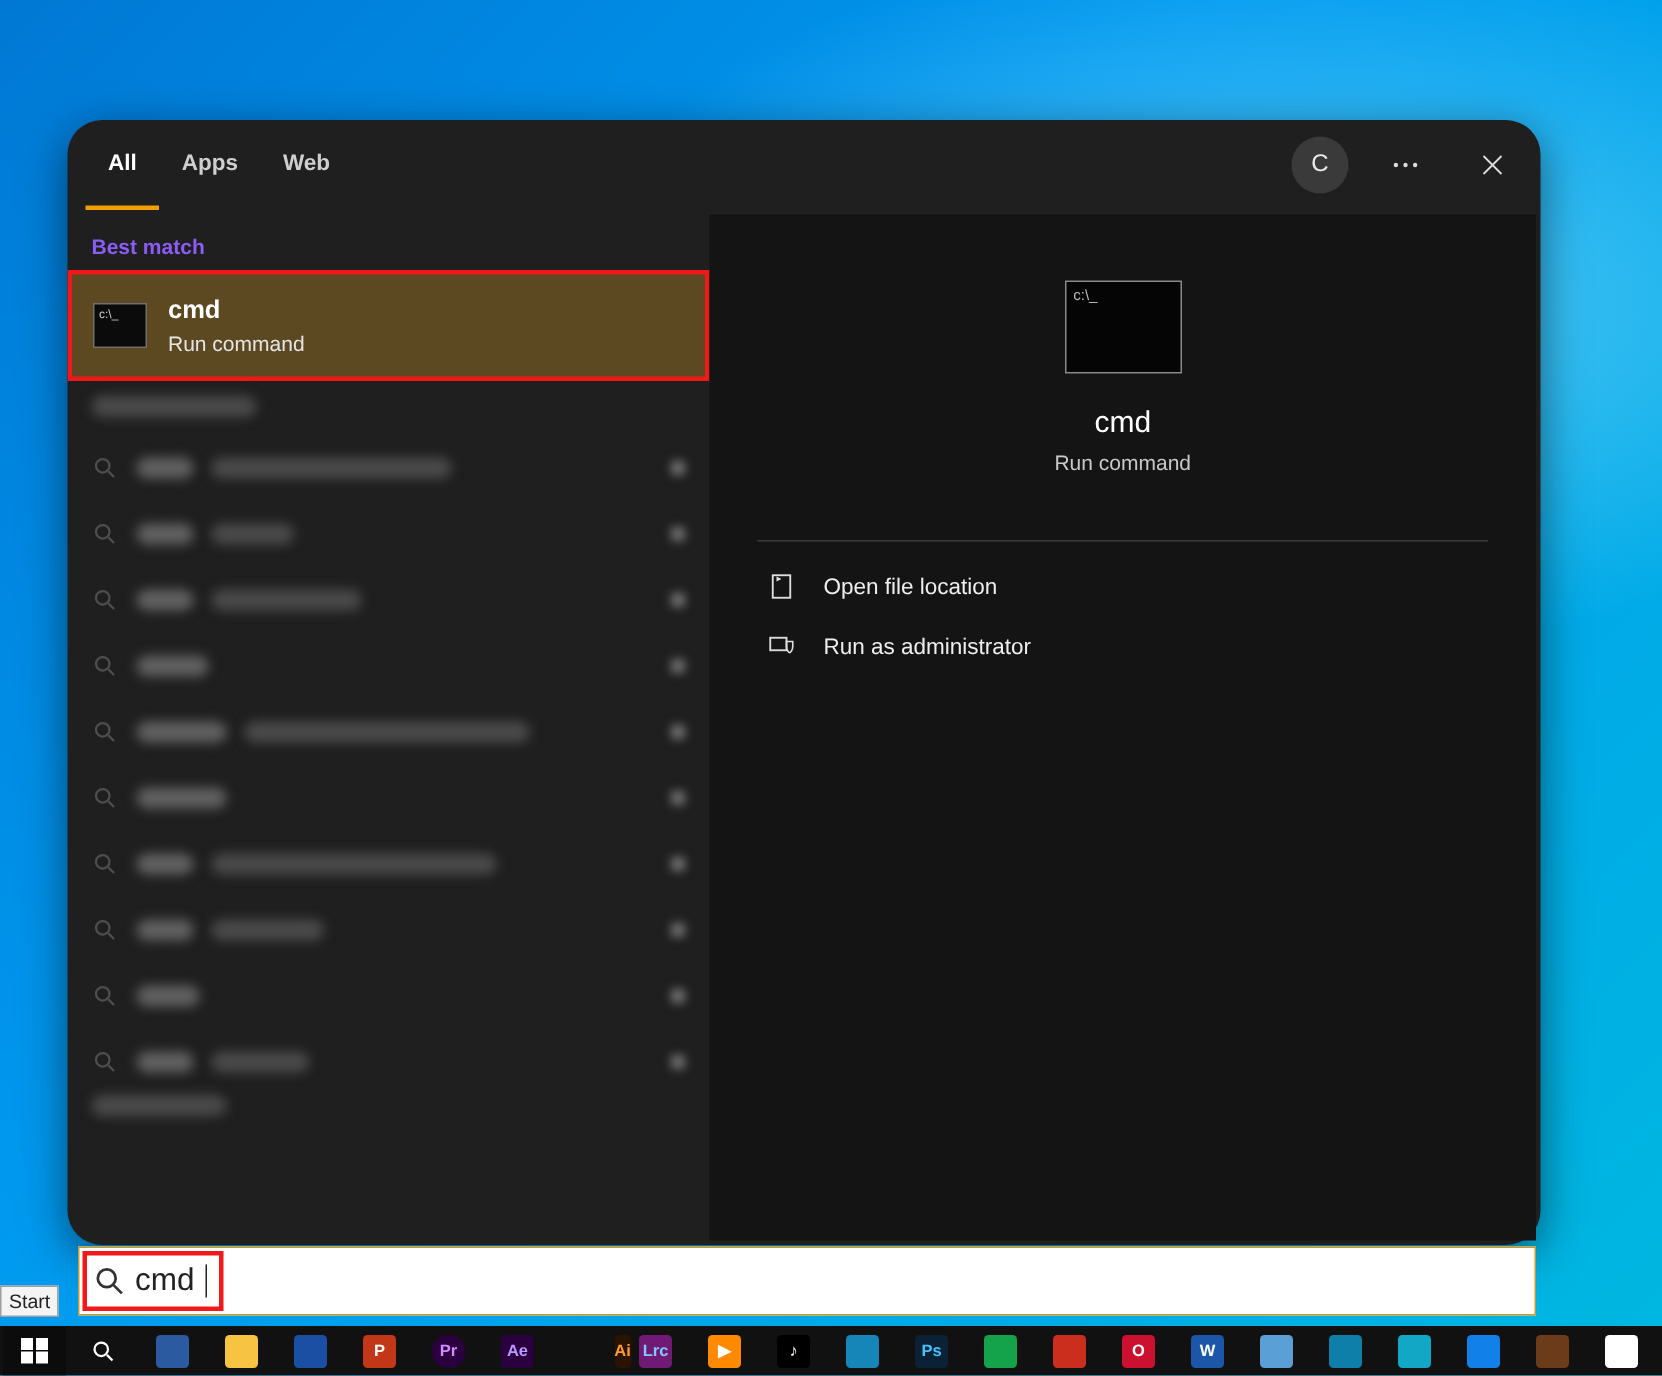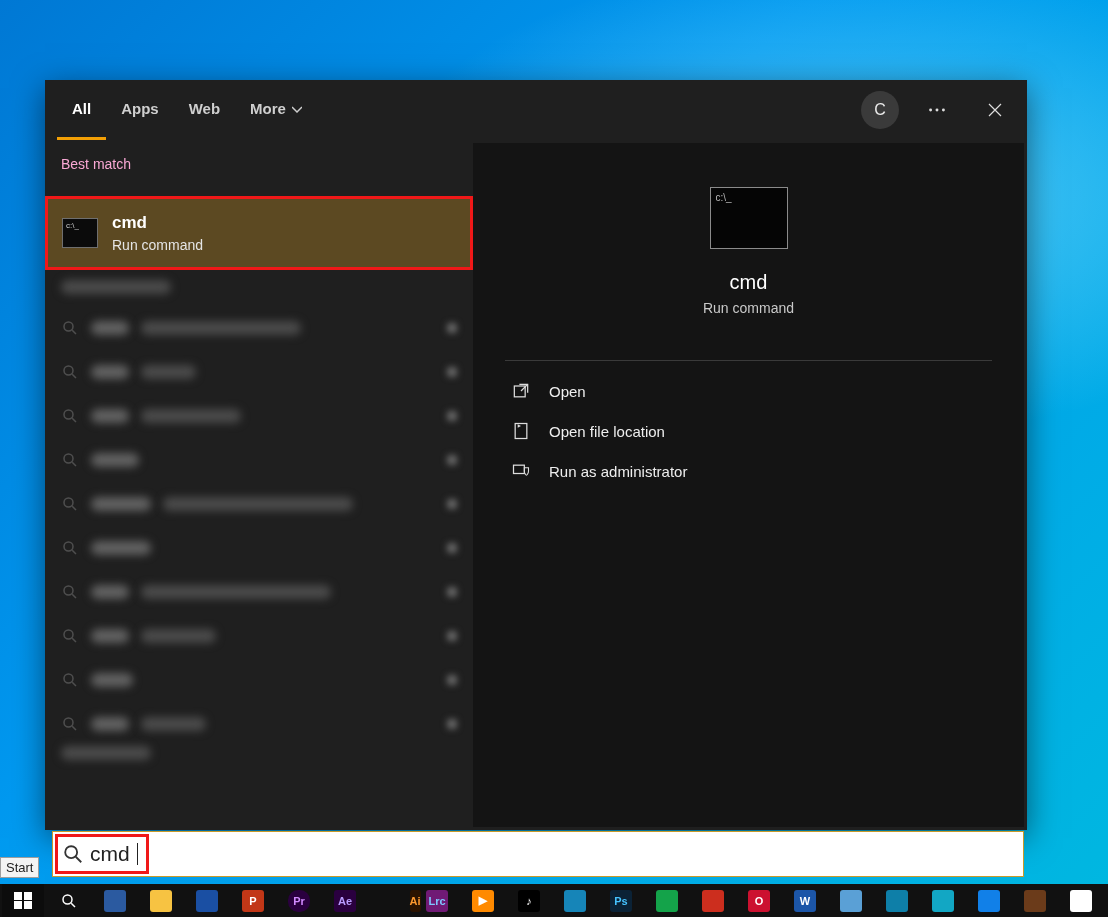--- a/index.html
+++ b/index.html
@@ -15,20 +15,21 @@
     pointer-events: none;
   }
 
   
   .flyout {
     position: absolute; left: 45px; top: 80px;
     width: 982px; height: 750px;
     background: #1f1f1f;
     display: flex; flex-direction: column;
     box-shadow: 0 8px 30px rgba(0,0,0,.5);
+    border-radius: 23px;
   }
   .flyout-header {
     height: 60px; display: flex; align-items: center;
     padding: 0 12px 0 12px;
   }
   .tabs { display: flex; gap: 0; height: 100%; }
   .tab {
     padding: 0 15px; display: flex; align-items: center;
     color: #cfcfcf; font-size: 15px; cursor: pointer;
     border-bottom: 3px solid transparent;
@@ -40,21 +41,21 @@
     width: 38px; height: 38px; border-radius: 50%;
     background: #3a3a3a; display: flex; align-items: center; justify-content: center;
     color: #eaeaea; font-size: 16px; cursor: pointer;
   }
   .hdr-ico { width: 40px; height: 40px; display:flex; align-items:center; justify-content:center; cursor:pointer; color:#ddd; }
 
   .flyout-body { flex: 1; display: flex; overflow: hidden; }
 
   
   .leftcol { width: 428px; padding: 12px 0 0 0; overflow: hidden; }
-  .group-title { font-size: 14px; font-weight: 400; color: #f9a8d4; padding: 4px 16px 24px 16px; }
+  .group-title { font-size: 14px; font-weight: 700; color: #8b5cf6; padding: 4px 16px 8px 16px; }
   .best-match {
     margin: 0 0 10px 0;
     background: #5c4922;
     border: 3px solid #f01818;
     display: flex; align-items: center; gap: 14px;
     padding: 14px 14px; cursor: pointer;
   }
   .cmd-mini {
     width: 36px; height: 30px; background: #0b0b0b; border: 1px solid #6f6f6f;
     display:flex; align-items:flex-start; justify-content:flex-start;
@@ -151,28 +152,20 @@
 
 <div class="desktop-light"></div>
 
 <div class="flyout">
 
   <div class="flyout-header">
     <div class="tabs">
       <div class="tab active">All</div>
       <div class="tab">Apps</div>
       <div class="tab">Web</div>
-      <div class="tab">
-        <span>More</span>
-        <span class="chev">
-          <svg width="10" height="8" viewBox="0 0 10 8">
-              <path d="M0 1 L5 6 L10 1" stroke="#cfcfcf" stroke-width="1.5" fill="none"></path>
-            </svg>
-        </span>
-      </div>
     </div>
     <div class="header-right">
       <div class="acct-circle">C</div>
       <div class="hdr-ico">
         <svg viewBox="0 0 24 24" width="22" height="22">
             <circle cx="5" cy="12" r="1.6" fill="#ddd"></circle>
             <circle cx="12" cy="12" r="1.6" fill="#ddd"></circle>
             <circle cx="19" cy="12" r="1.6" fill="#ddd"></circle>
           </svg>
       </div>
@@ -294,28 +287,20 @@
     </div>
 
     <div class="rightcol">
       <div class="pv-icon-wrap">
         <div class="cmd-big">c:\_</div>
         <div class="pv-title">cmd</div>
         <div class="pv-sub">Run command</div>
       </div>
       <div class="pv-divider"></div>
 
-      <div class="pv-action">
-        <svg viewBox="0 0 24 24">
-            <rect x="4" y="6" width="13" height="13" stroke="#ddd" stroke-width="1.5" fill="none"></rect>
-            <path d="M10 4 H20 V14" stroke="#ddd" stroke-width="1.5" fill="none"></path>
-            <path d="M20 4 L12 12" stroke="#ddd" stroke-width="1.5"></path>
-          </svg>
-        <span>Open</span>
-      </div>
       <div class="pv-action">
         <svg viewBox="0 0 24 24">
             <rect x="5" y="3" width="14" height="18" stroke="#ddd" stroke-width="1.5" fill="none"></rect>
             <path d="M8 4 V8 L12 6 L8 4" fill="#ddd"></path>
           </svg>
         <span>Open file location</span>
       </div>
       <div class="pv-action">
         <svg viewBox="0 0 24 24">
             <rect x="3" y="5" width="13" height="10" stroke="#ddd" stroke-width="1.5" fill="none"></rect>

